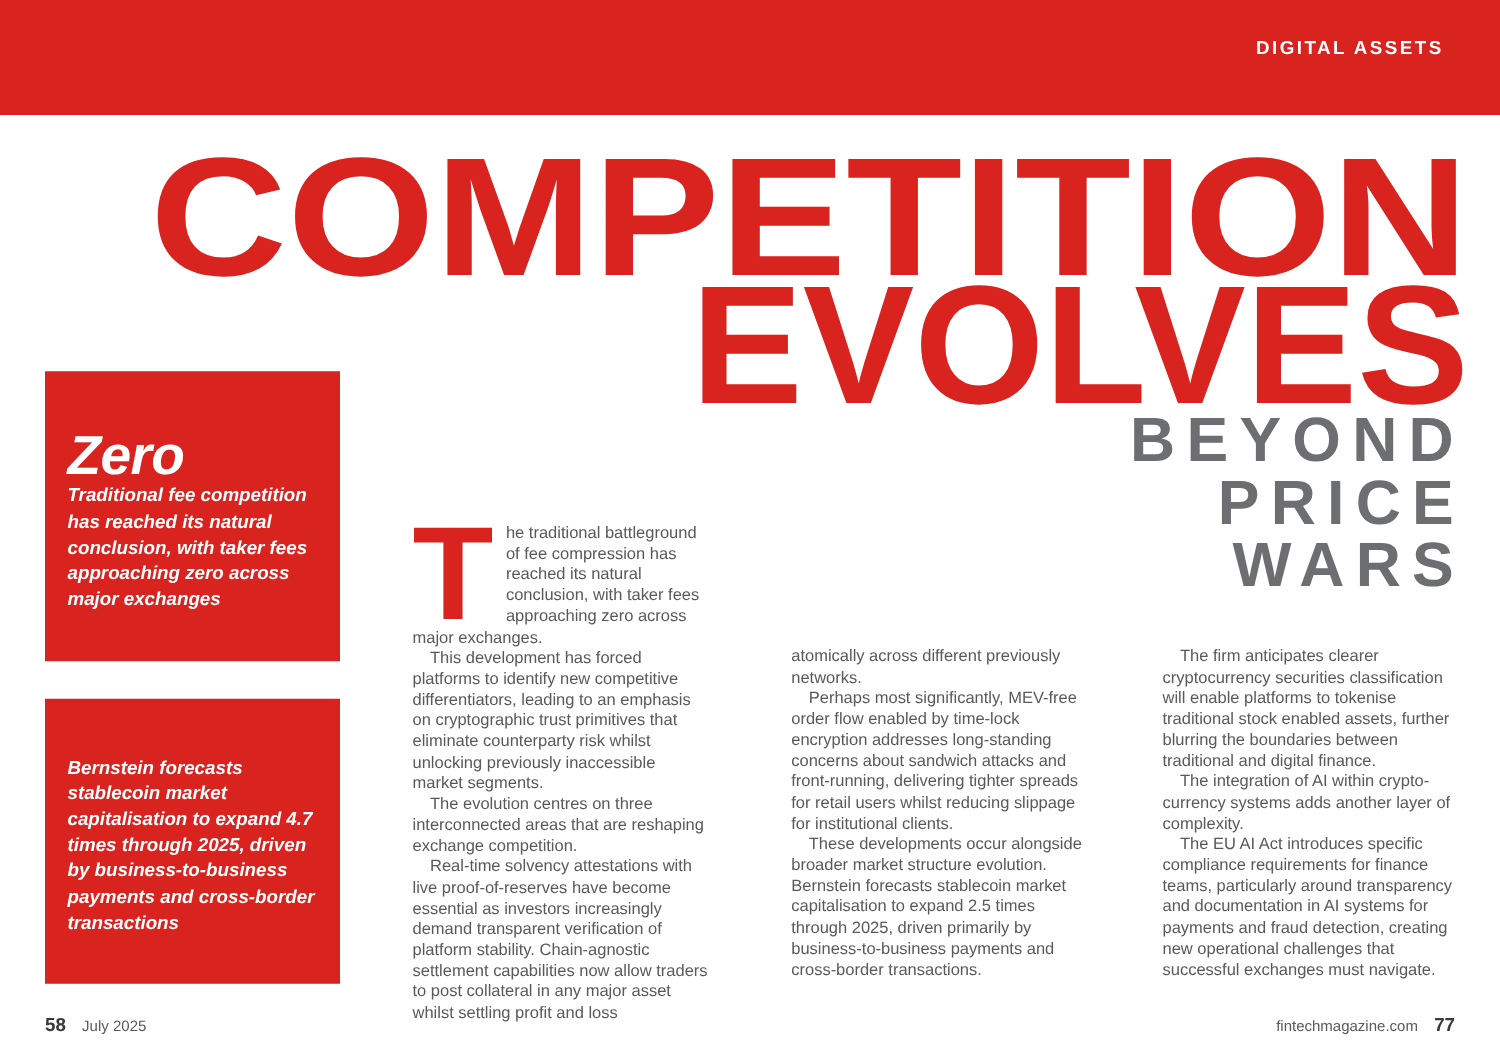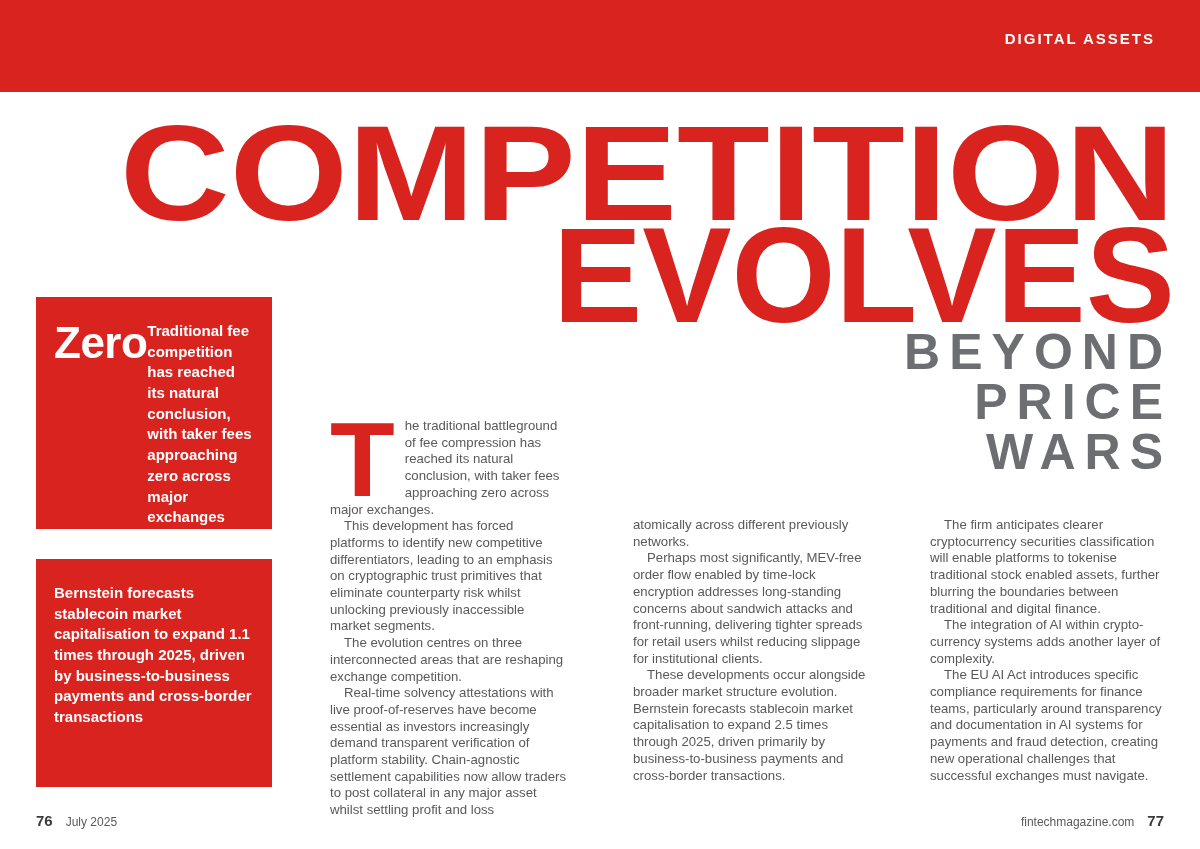--- a/index.html
+++ b/index.html
@@ -34,21 +34,21 @@
     fill: #6D6E71; font-weight: 700; font-size: 50px;
     letter-spacing: 9px;
     font-family: "Liberation Sans", sans-serif;
   }
 
   
   .stat-box {
     position: absolute; left: 36px; width: 236px;
     background: #D8231F; color: #ffffff;
     padding: 24px 18px 16px 18px;
-    display: flex; flex-direction: row; justify-content: center;
+    display: flex; flex-direction: column; justify-content: center; font-style: italic;
   }
   .stat-box.first  { top: 297px; height: 232px; }
   .stat-box.second { top: 559px; height: 228px; }
   .stat-value { font-size: 44px; font-weight: 700; line-height: 1; letter-spacing: -0.5px; }
   .stat-desc  { font-size: 15px; font-weight: 700; line-height: 1.38; }
 
   
   .col {
     position: absolute; width: 238px;
     color: #58595B; font-size: 13.2px; line-height: 16.7px;
@@ -90,21 +90,21 @@
   <text class="display-gray" x="1172" y="327" text-anchor="end">PRICE</text>
   <text class="display-gray" x="1172" y="377" text-anchor="end">WARS</text>
 </svg>
 
 <aside class="stat-box first">
   <div class="stat-value">Zero</div>
   <div class="stat-desc">Traditional fee competition has reached its natural conclusion, with taker fees approaching zero across major exchanges</div>
 </aside>
 
 <aside class="stat-box second">
-  <div class="stat-desc">Bernstein forecasts stablecoin market capitalisation to expand 1.1 times through 2025, driven by business-to-business payments and cross-border transactions</div>
+  <div class="stat-desc">Bernstein forecasts stablecoin market capitalisation to expand 4.7 times through 2025, driven by business-to-business payments and cross-border transactions</div>
 </aside>
 
 <section class="col col-1">
   <p>
     <span class="dropcap">T</span><span>he traditional battleground of fee compression has reached its natural conclusion, with taker fees approaching zero across major exchanges.</span>
   </p>
   <p class="ind">This development has forced platforms to identify new competitive differentiators, leading to an emphasis on cryptographic trust primitives that eliminate counterparty risk whilst unlocking previously inaccessible market segments.</p>
   <p class="ind">The evolution centres on three interconnected areas that are reshaping exchange competition.</p>
   <p class="ind">Real-time solvency attestations with live proof-of-reserves have become essential as investors increasingly demand transparent verification of platform stability. Chain-agnostic settlement capabilities now allow traders to post collateral in any major asset whilst settling profit and loss</p>
 </section>
@@ -115,20 +115,20 @@
   <p class="ind">These developments occur alongside broader market structure evolution. Bernstein forecasts stablecoin market capitalisation to expand 2.5 times through 2025, driven primarily by business-to-business payments and cross-border transactions.</p>
 </section>
 
 <section class="col col-3">
   <p class="ind">The firm anticipates clearer cryptocurrency securities classification will enable platforms to tokenise traditional stock enabled assets, further blurring the boundaries between traditional and digital finance.</p>
   <p class="ind">The integration of AI within crypto-currency systems adds another layer of complexity.</p>
   <p class="ind">The EU AI Act introduces specific compliance requirements for finance teams, particularly around transparency and documentation in AI systems for payments and fraud detection, creating new operational challenges that successful exchanges must navigate.</p>
 </section>
 
 <footer class="footer-left">
-  <span class="page-num">76</span>
+  <span class="page-num">58</span>
   <span class="footer-meta">July 2025</span>
 </footer>
 
 <footer class="footer-right">
   <span class="footer-meta">fintechmagazine.com</span>
   <span class="page-num">77</span>
 </footer>
 
 </body></html>

